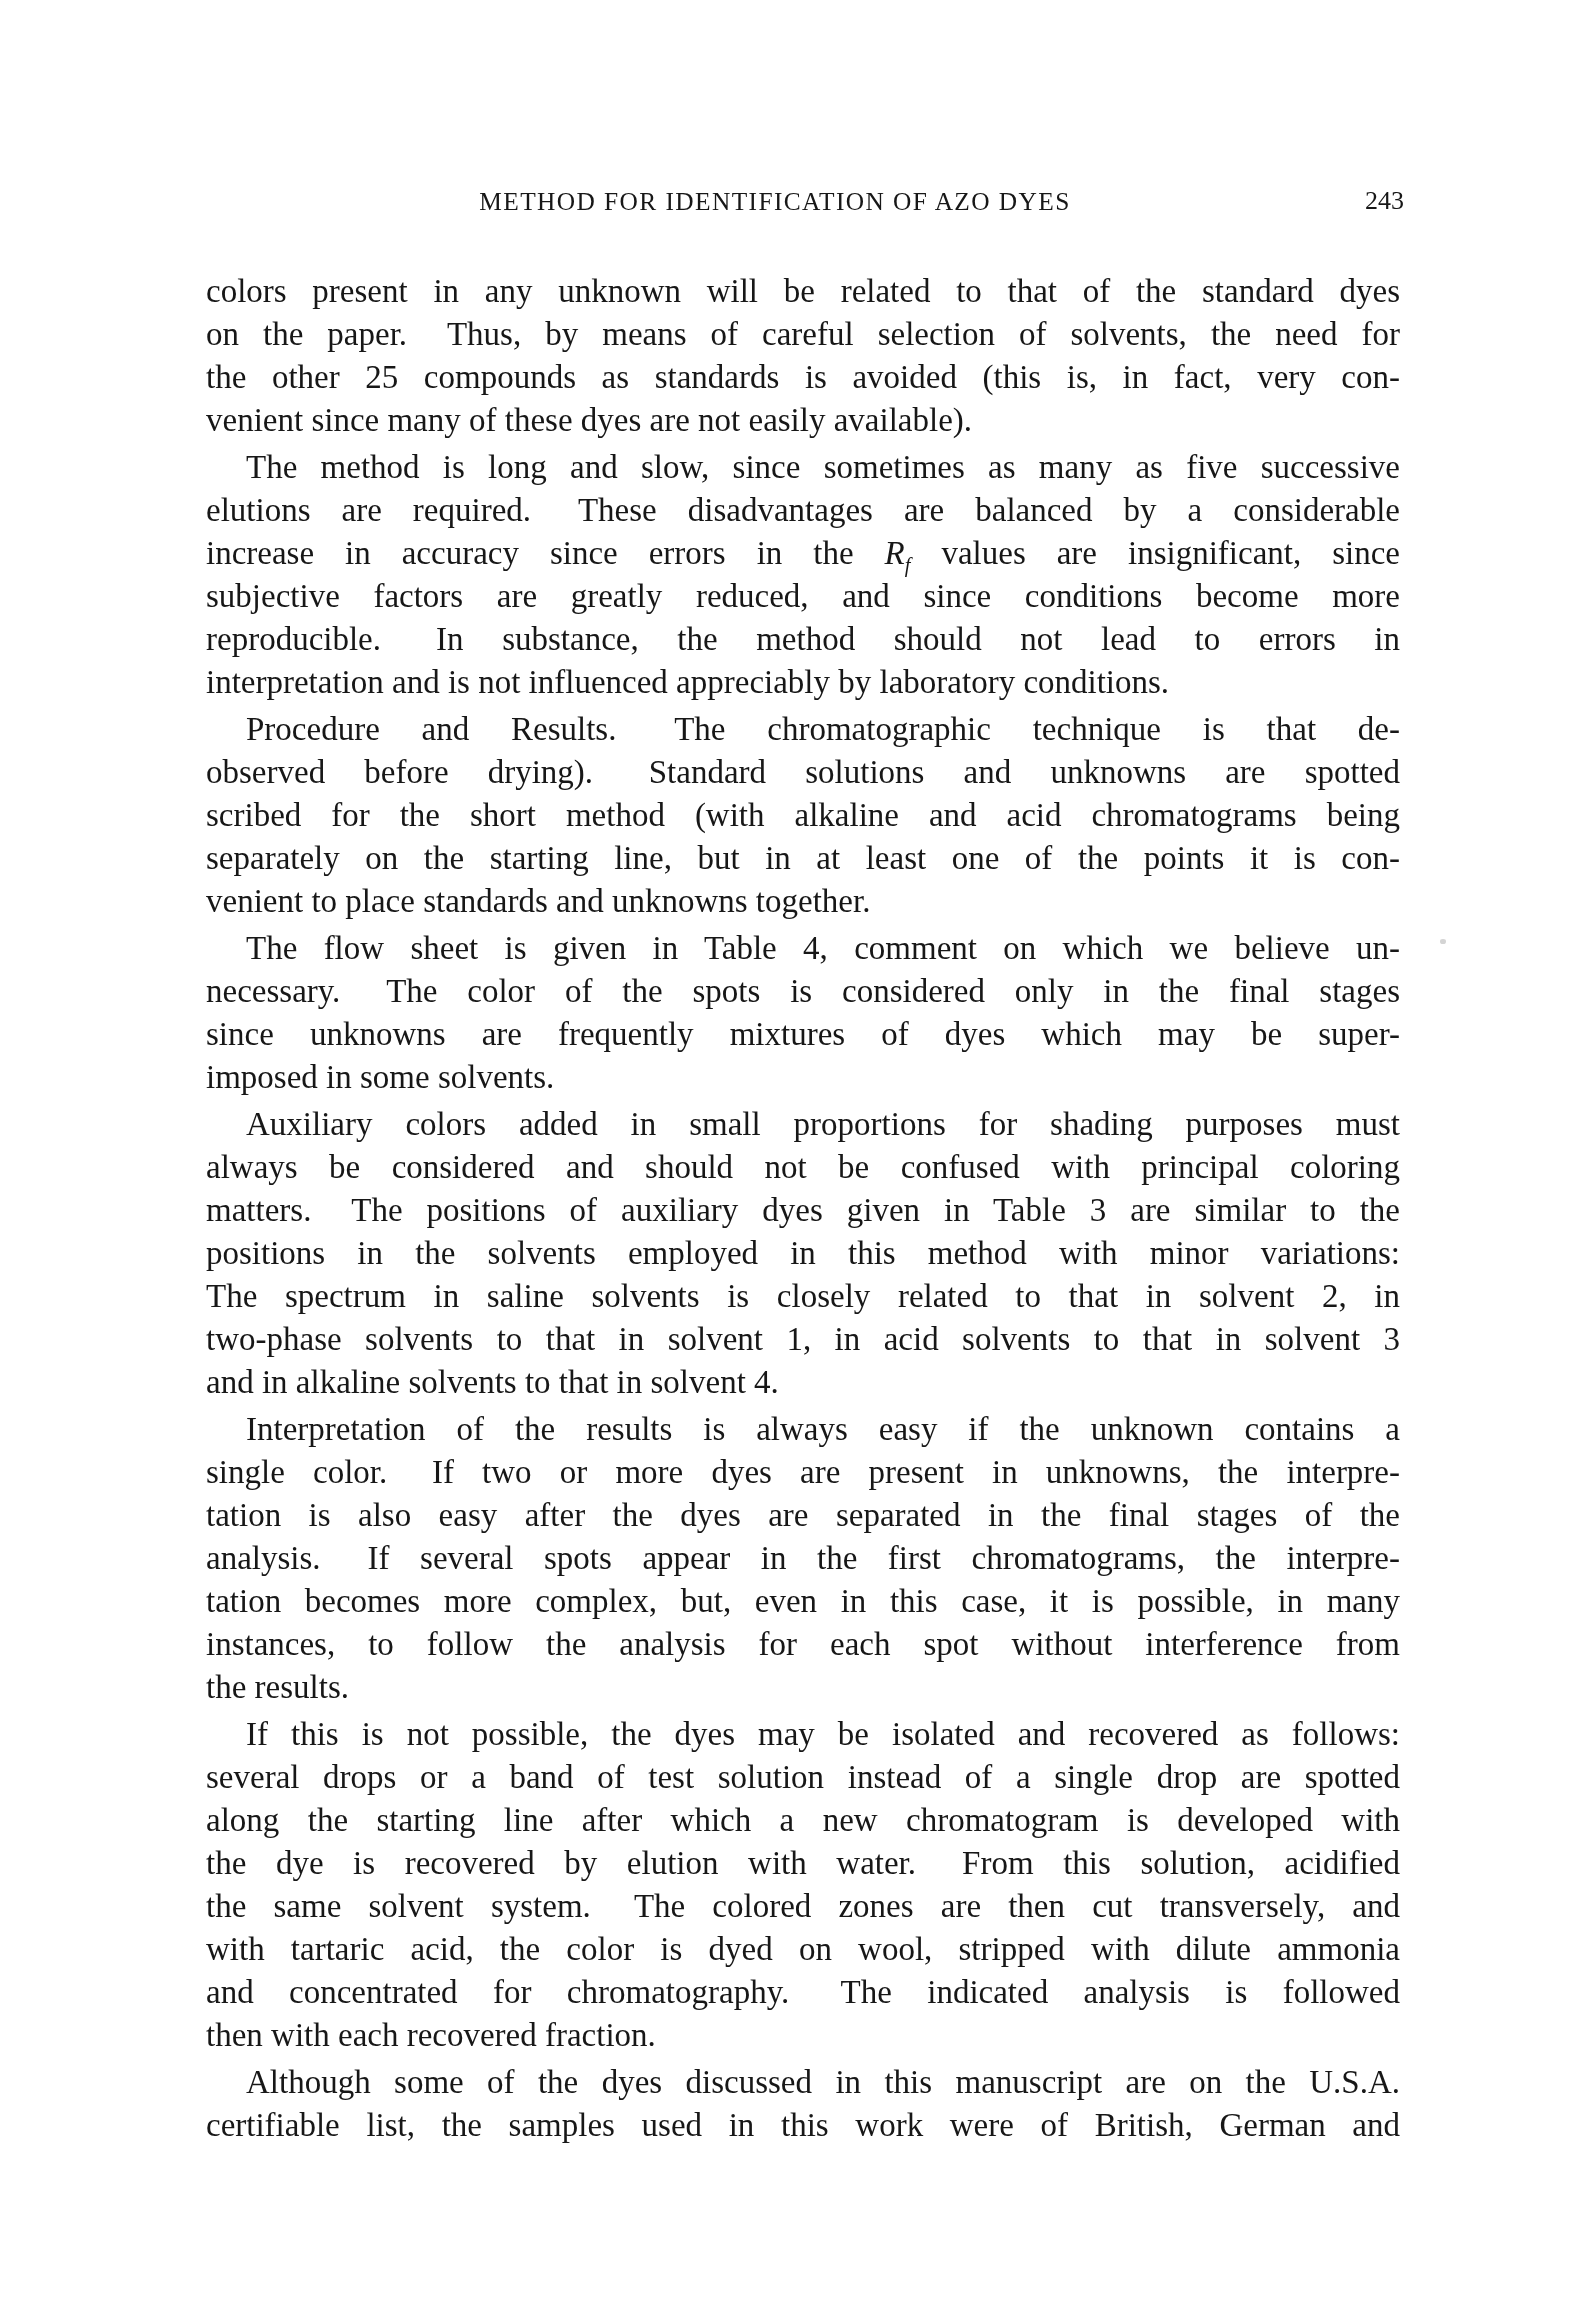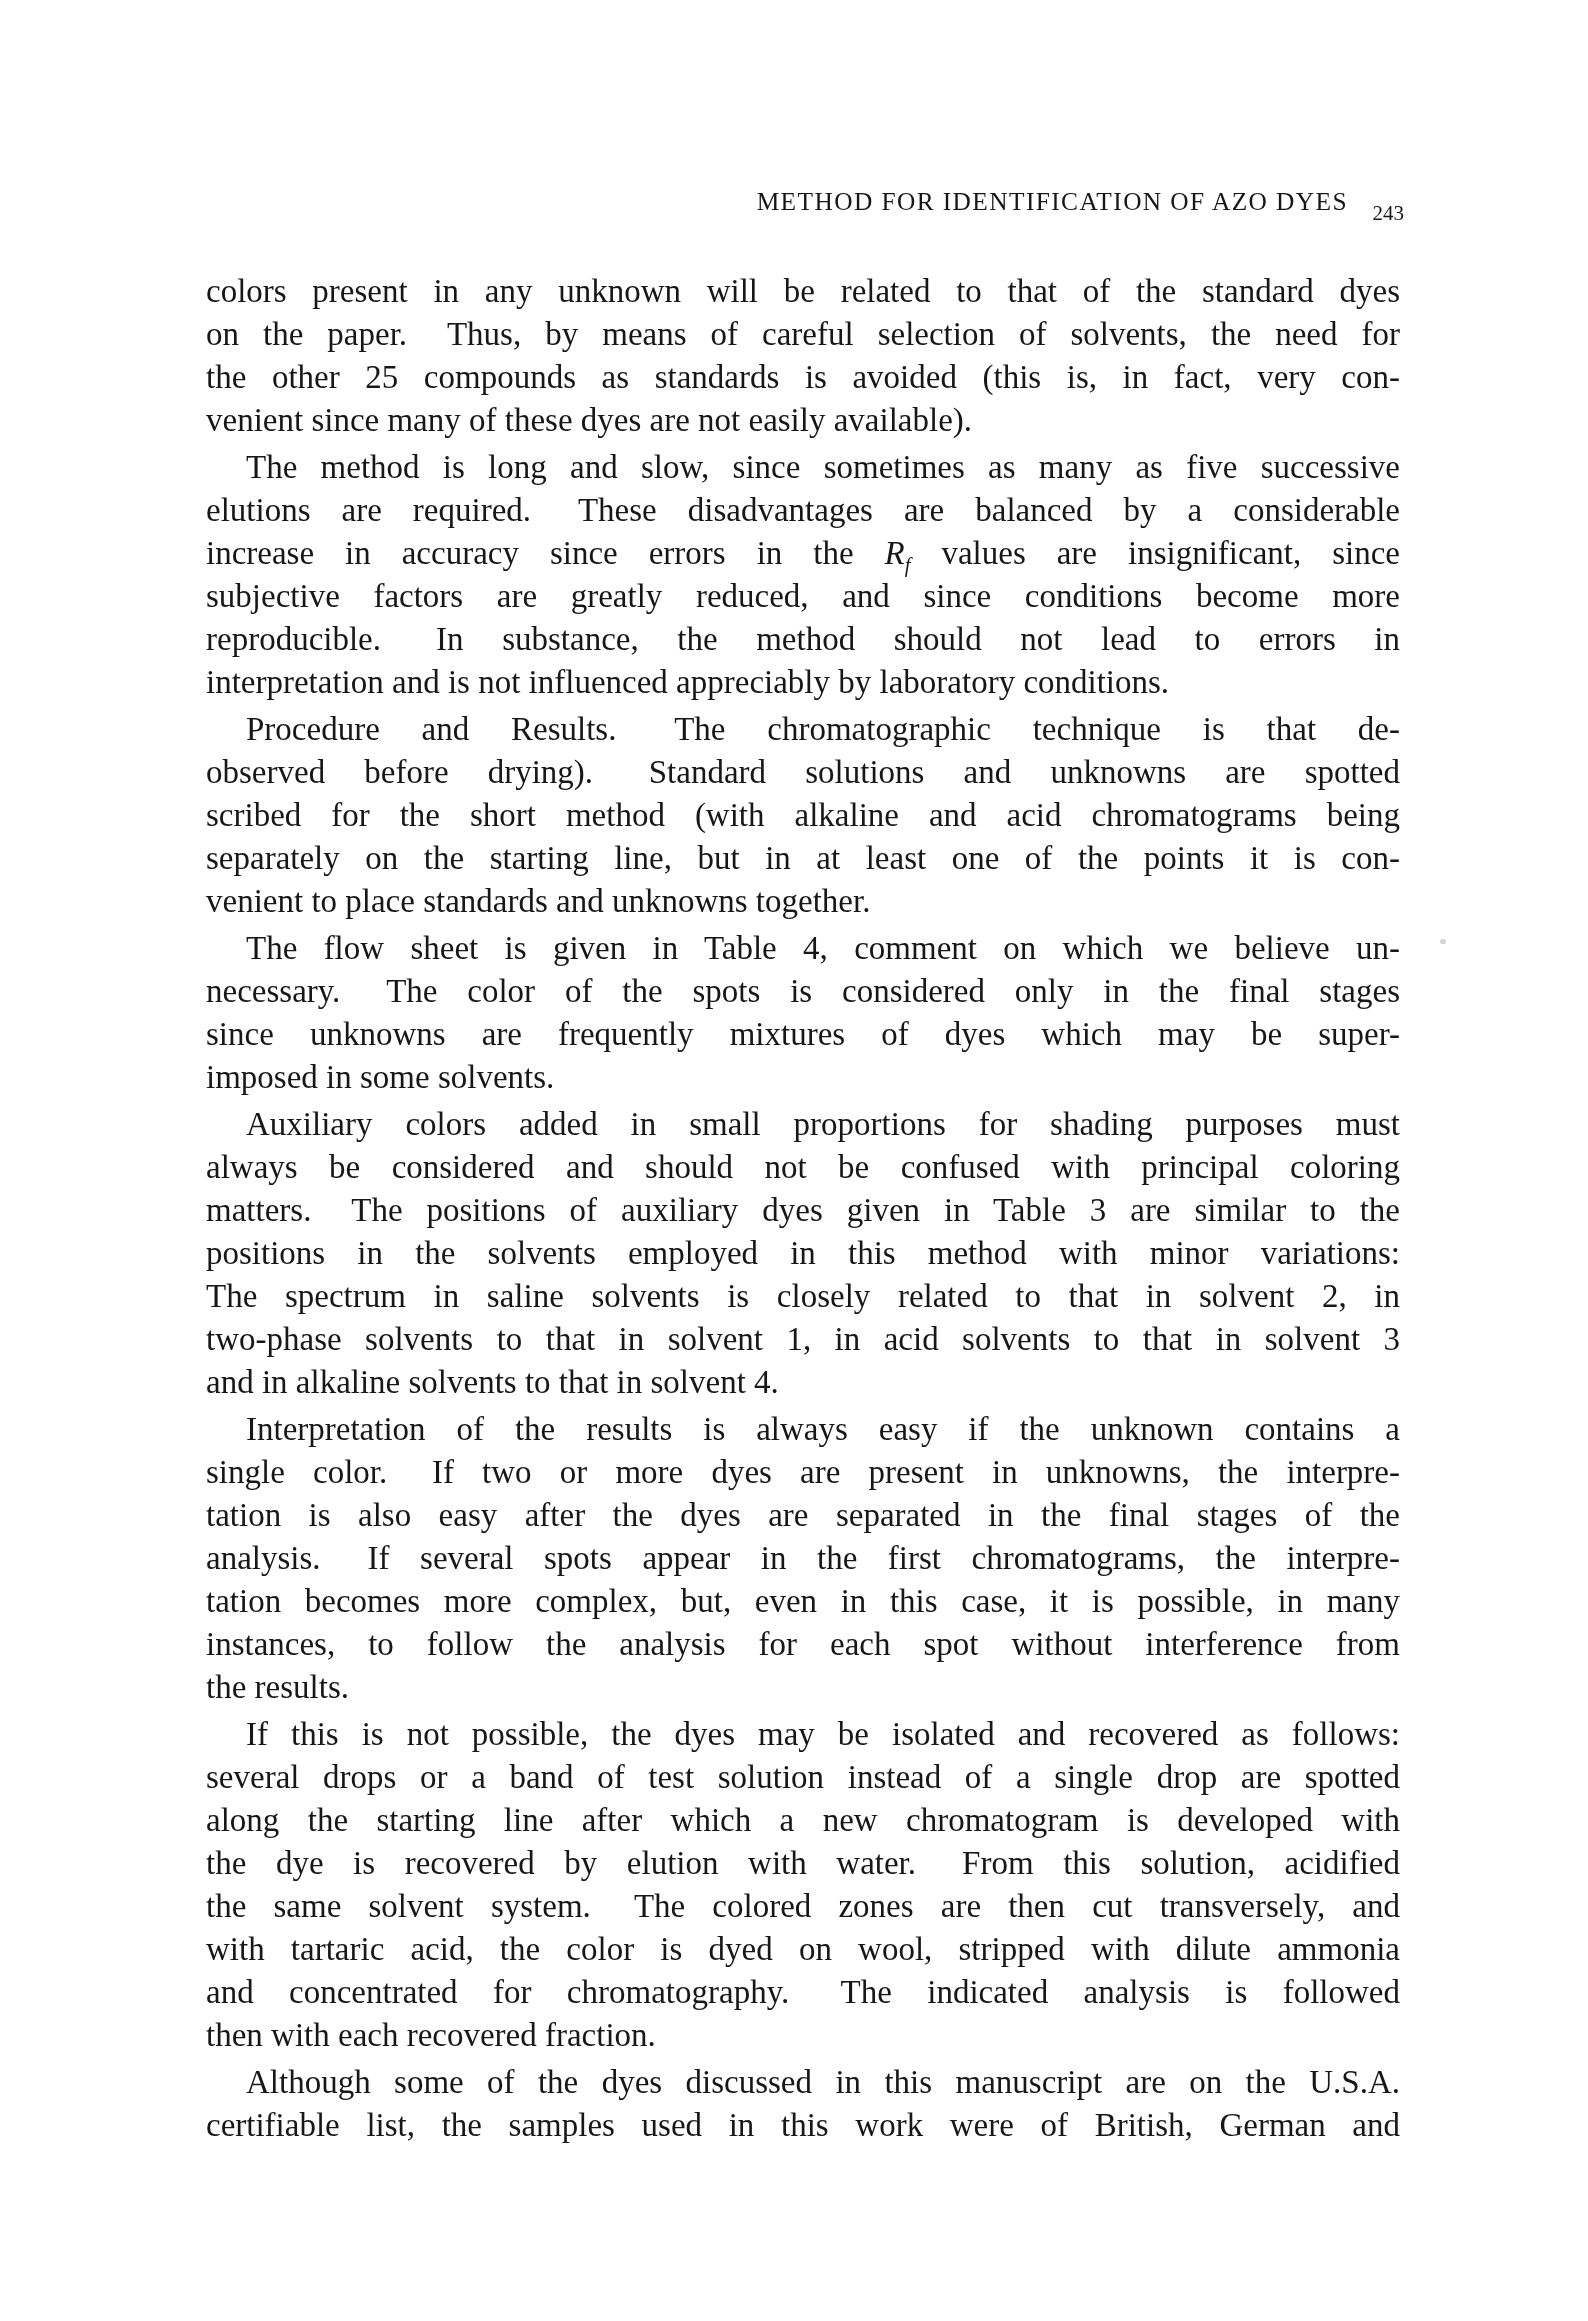--- a/index.html
+++ b/index.html
@@ -15,30 +15,30 @@
   .running-head{
     position:absolute;
     left:202px;
     top:181px;
     width:1202px;
     height:40px;
   }
   .running-head .title{
     position:absolute;
     left:0; right:56px;
-    text-align:right;
+    text-align:center;
     font-size:25.4px;
     letter-spacing:1.4px;
     line-height:40px;
     white-space:nowrap;
   }
   .running-head .pagenum{
     position:absolute;
-    right:0; top:12px;
-    font-size:21px;
+    right:0; top:0;
+    font-size:26px;
     line-height:40px;
   }
   .body-text{
     position:absolute;
     left:202px;
     top:266px;
     width:1202px;
   }
   .paragraph{margin:4px;padding:0;}
   .line{

